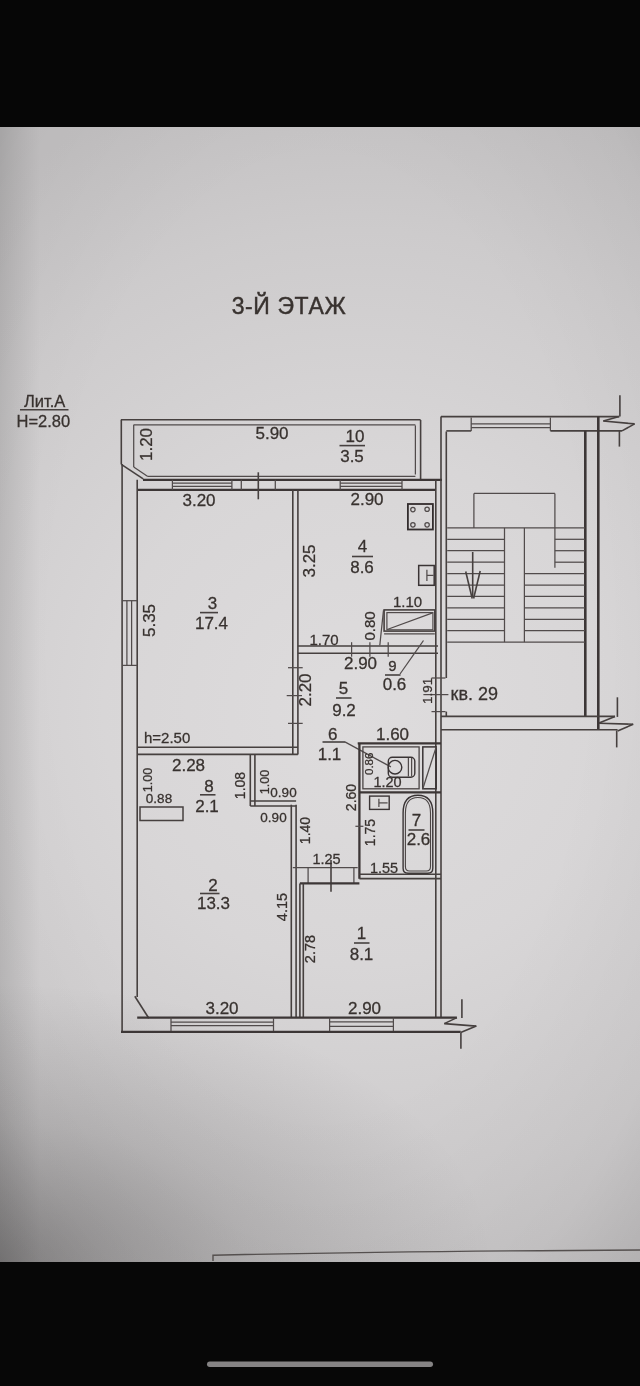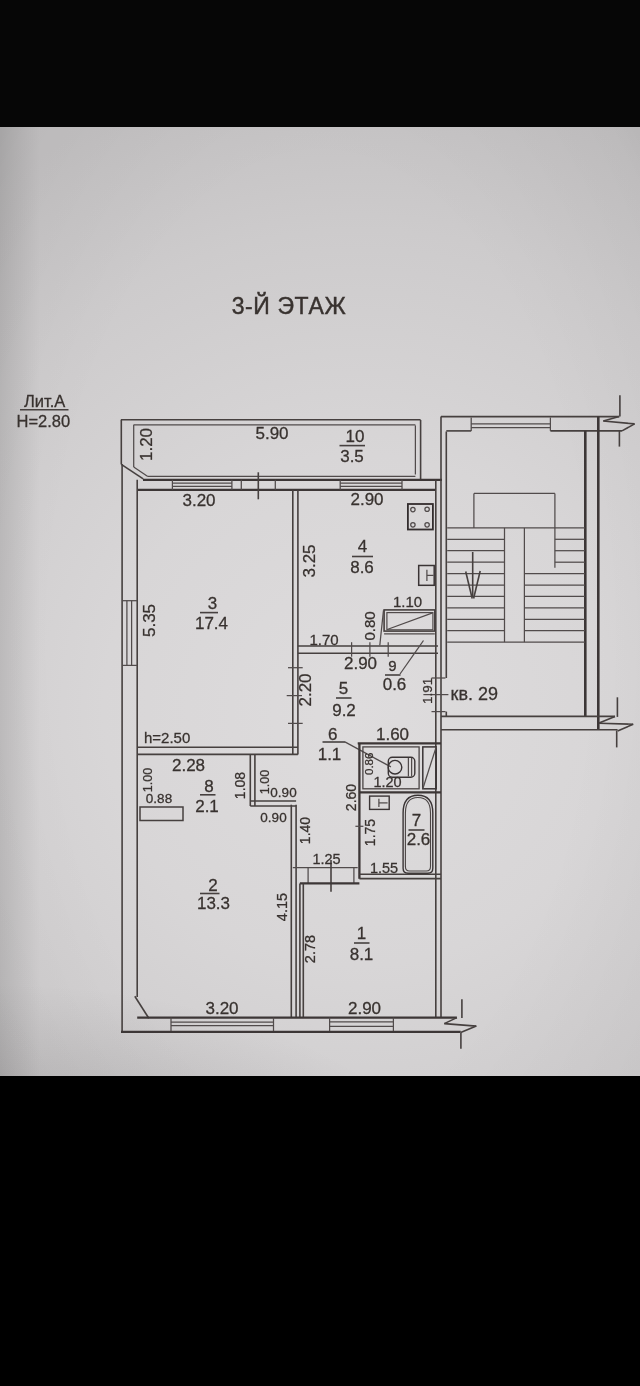--- a/index.html
+++ b/index.html
@@ -1,16 +1,16 @@
 <!DOCTYPE html>
 <html><head>
 <meta charset="utf-8">
 <style>
 html,body{margin:0;padding:0;background:#000;}
-#page{position:relative;width:640px;height:1076px;background:#060606;overflow:hidden;}
+#page{position:relative;width:640px;height:1386px;background:#060606;overflow:hidden;}
 svg{display:block;position:absolute;top:0;left:0;}
 text{font-family:"Liberation Sans",sans-serif;fill:#38322f;stroke:#38322f;stroke-width:0.28px;}
 .lw{stroke:#514b4b;stroke-width:1.25;fill:none}
 .lm{stroke:#46403f;stroke-width:1.6;fill:none}
 .lk{stroke:#3c3636;stroke-width:2.3;fill:none}
 .tx{font-size:17px}
 </style>
 </head>
 <body>
 <div id="page">

